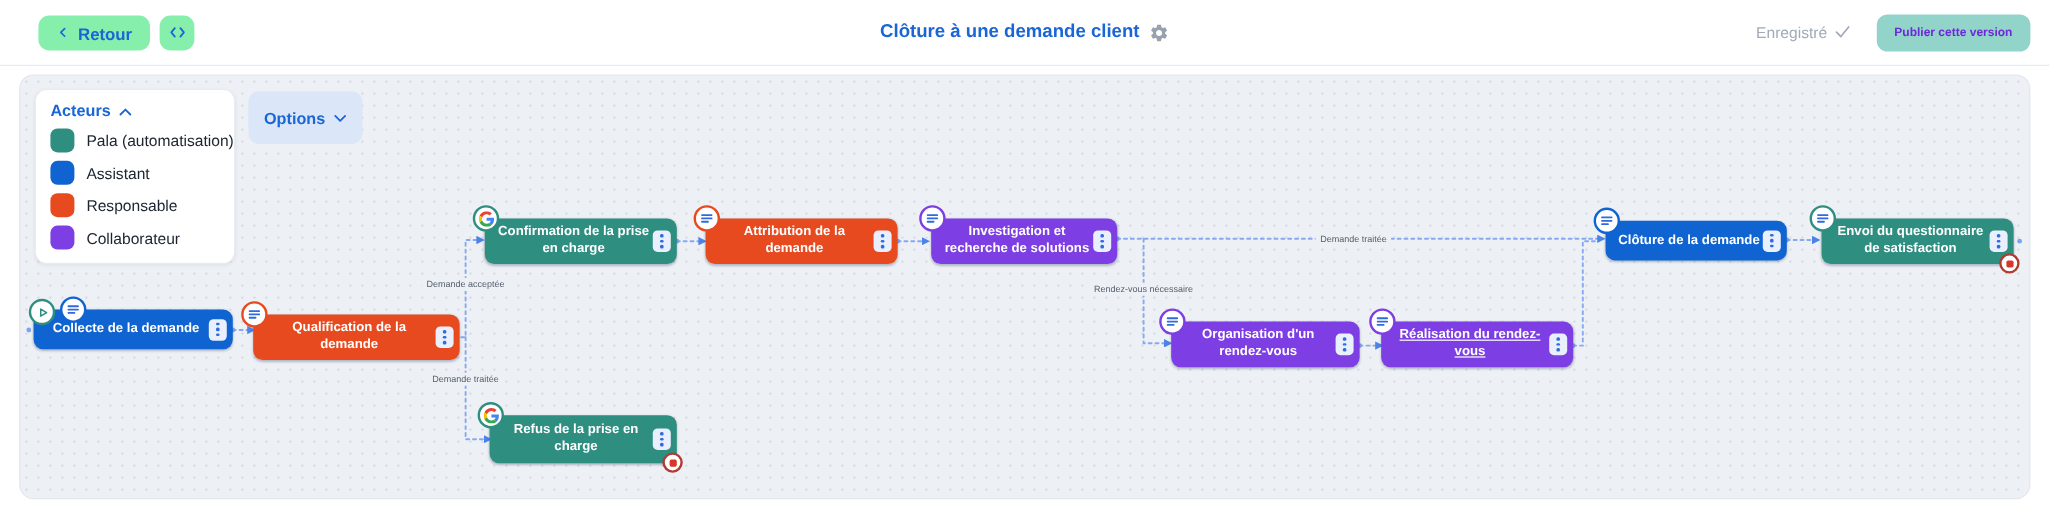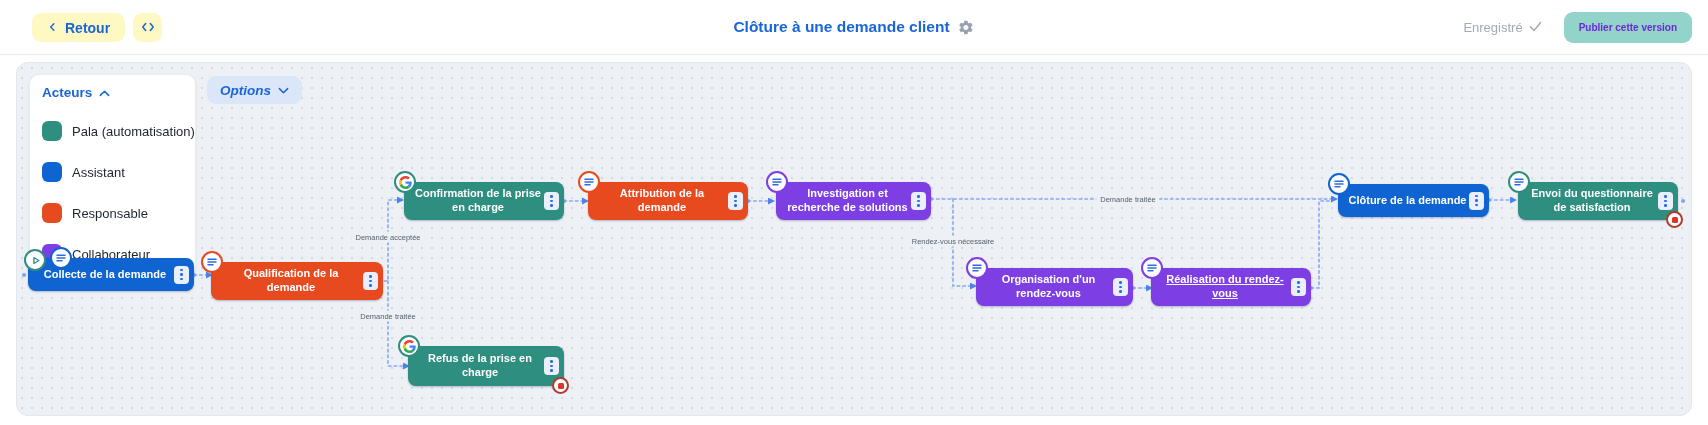--- a/index.html
+++ b/index.html
@@ -4,21 +4,21 @@
 <style>
   * { margin:0; padding:0; box-sizing:border-box; }
   html,body { background:#fff; }
   body { font-family:"Liberation Sans","DejaVu Sans",sans-serif; }
   .app { position:relative; width:1708px; height:425px; background:#fff; overflow:hidden; }
 
   
   .header { position:absolute; left:0; top:0; width:100%; height:55px; background:#fff;
             border-bottom:1px solid #e7eaee; display:flex; align-items:center; }
   .hbtn { display:inline-flex; align-items:center; gap:7px; height:29px; padding:0 15px;
-          background:#fef9c3; color:#1a66d6; font-weight:bold; font-size:14px;
+          background:#86efac; color:#1a66d6; font-weight:bold; font-size:14px;
           border:none; border-radius:9px; cursor:pointer; }
   .hbtn.square { width:29px; padding:0; justify-content:center; }
   .back-wrap { position:absolute; left:32px; top:13px; display:flex; gap:8px; }
   .title-wrap { position:absolute; left:50%; top:0; height:54px; transform:translateX(-50%);
                 display:flex; align-items:center; gap:8px; }
   .title { color:#1a66d6; font-size:15.5px; font-weight:bold; white-space:nowrap; }
   .right-wrap { position:absolute; right:16px; top:0; height:54px; display:flex; align-items:center; gap:22px; }
   .saved { color:#a0aab8; font-size:13px; display:flex; align-items:center; gap:6px; }
   .publish { height:31px; padding:0 15px; background:#92d3ca; color:#6d28d9; font-weight:bold;
              font-size:10px; border:none; border-radius:9px; cursor:pointer; }
@@ -26,27 +26,27 @@
   
   .canvas { position:absolute; left:16px; top:62px; width:1676px; height:354px;
             background:#edf0f4; border:1px solid #e2e6ed; border-radius:12px;
             background-image:radial-gradient(circle,#d3d8e1 1px,transparent 1.3px);
             background-size:10px 10px; }
 
   .legend { position:absolute; left:12px; top:11px; width:167px; background:#fff;
             border:1px solid #e8ebf0; border-radius:10px; padding:10px 12px 11px 12px;
             box-shadow:0 1px 3px rgba(30,50,90,.06); }
   .legend-title { display:flex; align-items:center; gap:7px; color:#1a66d6; font-size:13.5px; font-weight:bold; cursor:pointer; }
-  .legend-item { display:flex; align-items:center; gap:10px; margin-top:21px; }
+  .legend-item { display:flex; align-items:center; gap:10px; margin-top:7px; }
   .swatch { width:20px; height:20px; border-radius:6px; flex:none; }
   .legend-label { font-size:13px; color:#1c2430; white-space:nowrap; }
 
   .options { position:absolute; left:190px; top:13px; display:inline-flex; align-items:center; gap:7px;
-             height:28px; padding:0 13px; background:#dbe7f8; color:#1a66d6; font-weight:bold;
-             font-size:13.5px; border:none; border-radius:9px; cursor:pointer;font-style:italic; }
+             height:44px; padding:0 13px; background:#dbe7f8; color:#1a66d6; font-weight:bold;
+             font-size:13.5px; border:none; border-radius:9px; cursor:pointer; }
 
   
   .node { position:absolute; border-radius:8px; color:#fff; display:flex; align-items:center;
           justify-content:center; text-align:center; font-size:11px; font-weight:bold; line-height:1.25;
           padding:2px 21px 2px 9px; box-shadow:0 1px 2px rgba(20,40,80,.28); cursor:pointer; }
   .node .nlabel { width:100%; }
   .node.one-line .nlabel { white-space:nowrap; }
   .badge { position:absolute; width:22px; height:22px; border-radius:50%; background:#fff;
            border:2px solid #888; display:flex; align-items:center; justify-content:center; }
   .kebab { position:absolute; right:5px; top:50%; transform:translateY(-50%); width:15px; height:18px;

